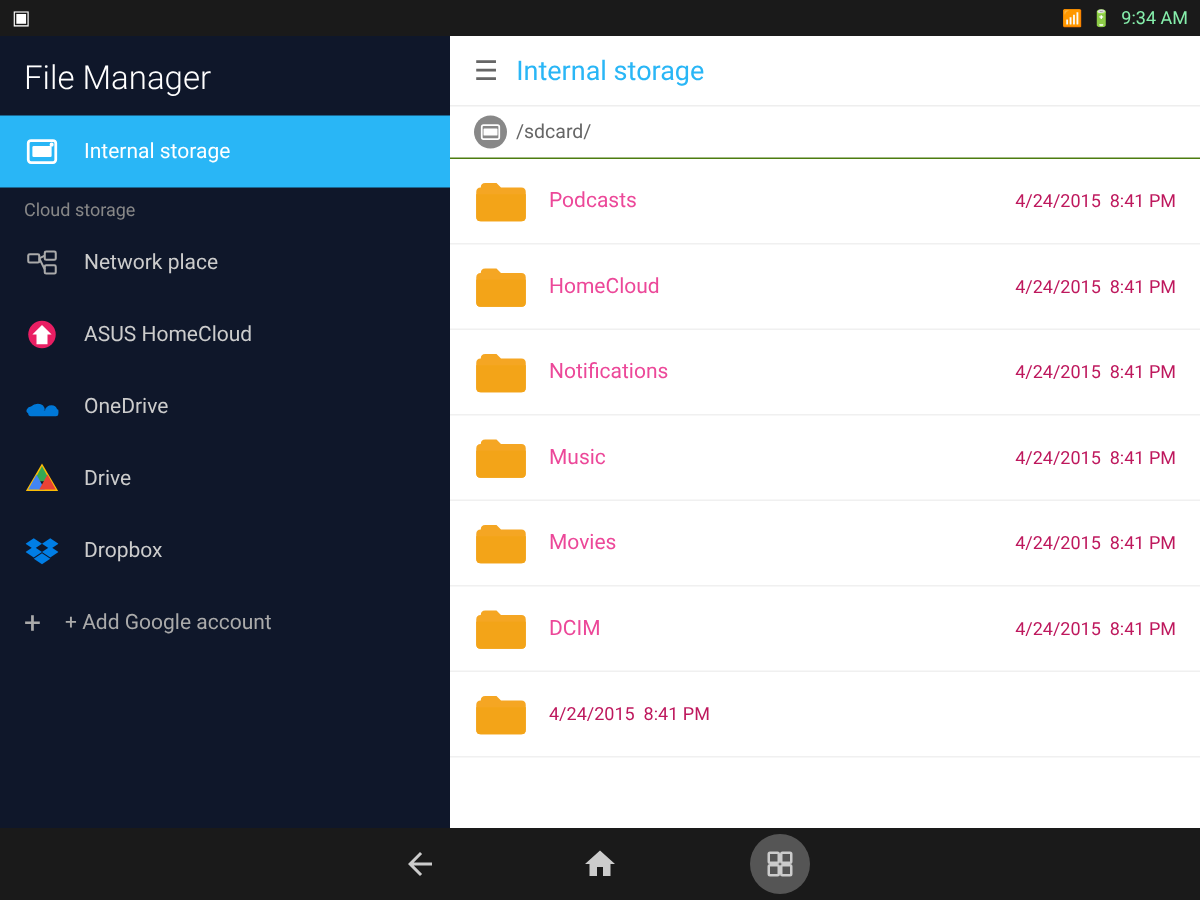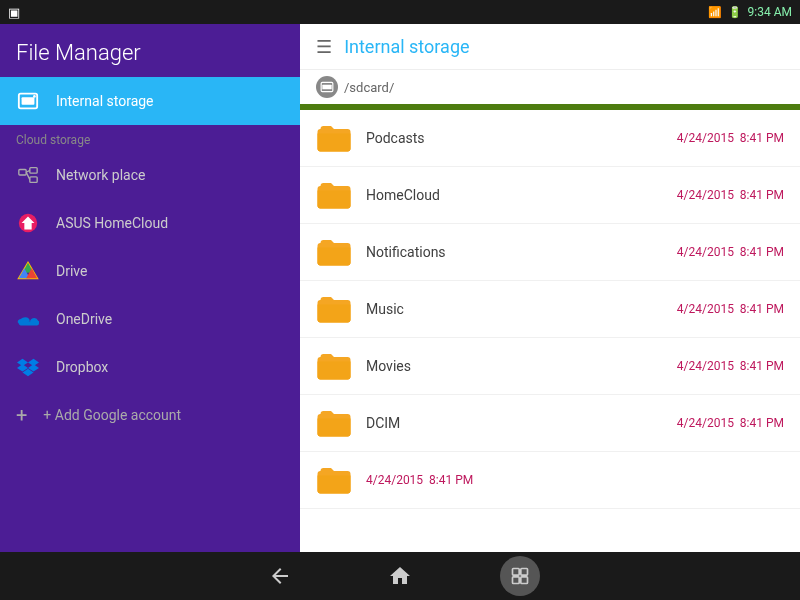--- a/index.html
+++ b/index.html
@@ -31,21 +31,21 @@
     .main-layout {
       position: absolute;
       top: 24px; left: 0; right: 0; bottom: 48px;
       display: flex;
       background: #2d2d2d;
     }
 
     
     .sidebar {
       width: 300px;
-      background: #4c1d95;
+      background: #0f172a;
       display: flex;
       flex-direction: column;
       overflow-y: auto;
       flex-shrink: 0;
     }
 
     .app-title {
       padding: 16px 16px 12px 16px;
       font-size: 22px;
       font-weight: 300;
@@ -111,21 +111,21 @@
     .content-header-title {
       font-size: 18px;
       color: #29b6f6;
       font-weight: 400;
     }
 
     .breadcrumb-row {
       display: flex;
       align-items: center;
       padding: 6px 16px;
-      border-bottom: 6px solid #4d7c0f;
+      border-bottom: 1px solid #4d7c0f;
       gap: 6px;
     }
     .breadcrumb-icon {
       width: 22px;
       height: 22px;
       background: #888;
       border-radius: 50%;
       display: flex;
       align-items: center;
       justify-content: center;
@@ -160,21 +160,21 @@
     }
 
     .folder-icon svg {
       width: 36px;
       height: 36px;
     }
 
     .file-name {
       flex: 1;
       font-size: 14px;
-      color: #404040;
+      color: #ec4899;
     }
 
     .file-date {
       font-size: 12px;
       color: #be185d;
       white-space: nowrap;
     }
 
     
     .nav-bar {
@@ -255,39 +255,39 @@
         <svg width="22" height="22" viewBox="0 0 24 24">
           <circle cx="12" cy="12" r="10" fill="#e91e63"></circle>
           <path d="M12 5 L19 12 L16 12 L16 19 L8 19 L8 12 L5 12 Z" fill="white"></path>
         </svg>
       </div>
       <span>ASUS HomeCloud</span>
     </div>
 
     <div class="sidebar-item">
       <div class="item-icon">
+        <svg width="22" height="20" viewBox="0 0 24 20">
+          <path d="M14 13 Q14 8 9 8 Q6 8 4 10 Q2 10 1 12 Q0 14 2 15 Z" fill="#0078d7"></path>
+          <path d="M14 13 Q15 9 19 9 Q22 9 23 12 Q25 12 24 15 Z" fill="#0078d7"></path>
+          <rect x="2" y="13" width="22" height="4" rx="2" fill="#0078d7"></rect>
+        </svg>
+      </div>
+      <span>OneDrive</span>
+    </div>
+
+    <div class="sidebar-item">
+      <div class="item-icon">
         <svg width="22" height="22" viewBox="0 0 24 24">
           <polygon points="12,3 22,20 2,20" fill="none" stroke="#fbbc04" stroke-width="2"></polygon>
           <polygon points="12,3 18,14 6,14" fill="#34a853"></polygon>
           <polygon points="2,20 8,9 14,20" fill="#4285f4"></polygon>
           <polygon points="10,20 22,20 16,9" fill="#ea4335"></polygon>
         </svg>
       </div>
       <span>Drive</span>
-    </div>
-
-    <div class="sidebar-item">
-      <div class="item-icon">
-        <svg width="22" height="20" viewBox="0 0 24 20">
-          <path d="M14 13 Q14 8 9 8 Q6 8 4 10 Q2 10 1 12 Q0 14 2 15 Z" fill="#0078d7"></path>
-          <path d="M14 13 Q15 9 19 9 Q22 9 23 12 Q25 12 24 15 Z" fill="#0078d7"></path>
-          <rect x="2" y="13" width="22" height="4" rx="2" fill="#0078d7"></rect>
-        </svg>
-      </div>
-      <span>OneDrive</span>
     </div>
 
     <div class="sidebar-item">
       <div class="item-icon">
         <svg width="22" height="22" viewBox="0 0 24 24">
           <path d="M6 3 L12 7 L6 11 L0 7 Z" fill="#007ee5"></path>
           <path d="M18 3 L24 7 L18 11 L12 7 Z" fill="#007ee5"></path>
           <path d="M0 13 L6 9 L12 13 L6 17 Z" fill="#007ee5"></path>
           <path d="M24 13 L18 9 L12 13 L18 17 Z" fill="#007ee5"></path>
           <path d="M6 18 L12 14 L18 18 L12 22 Z" fill="#007ee5"></path>

